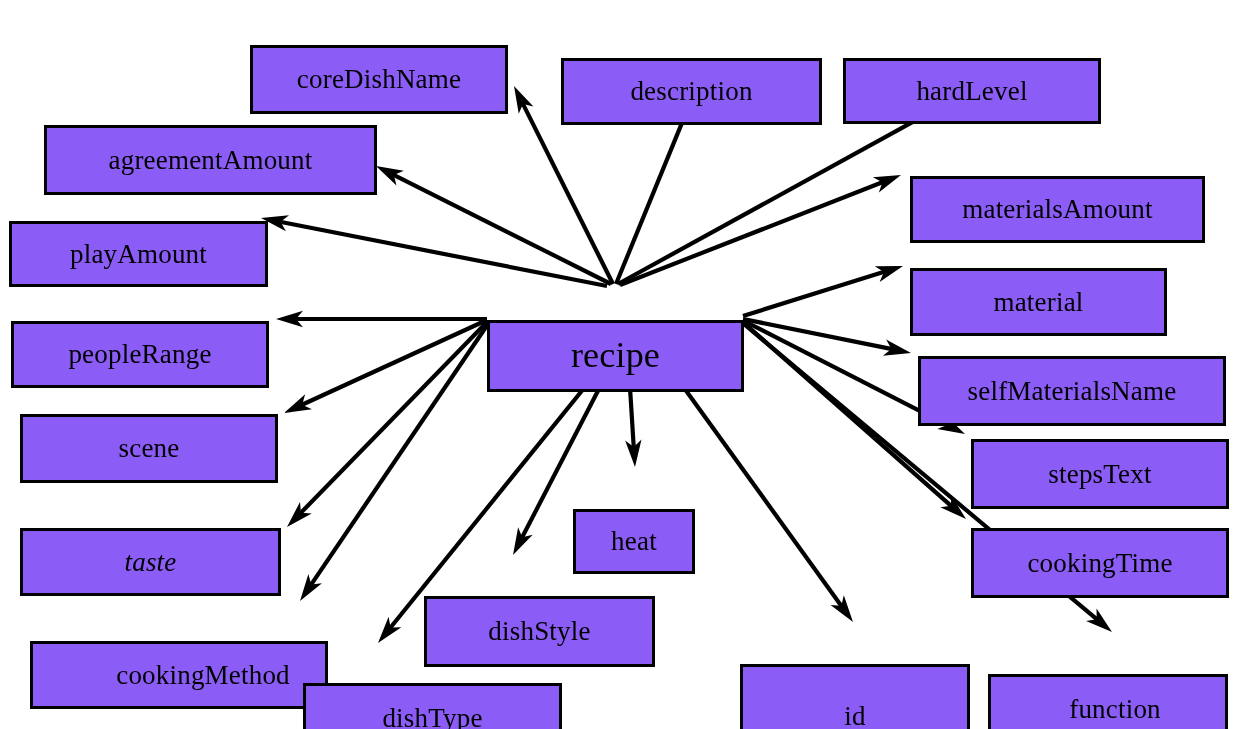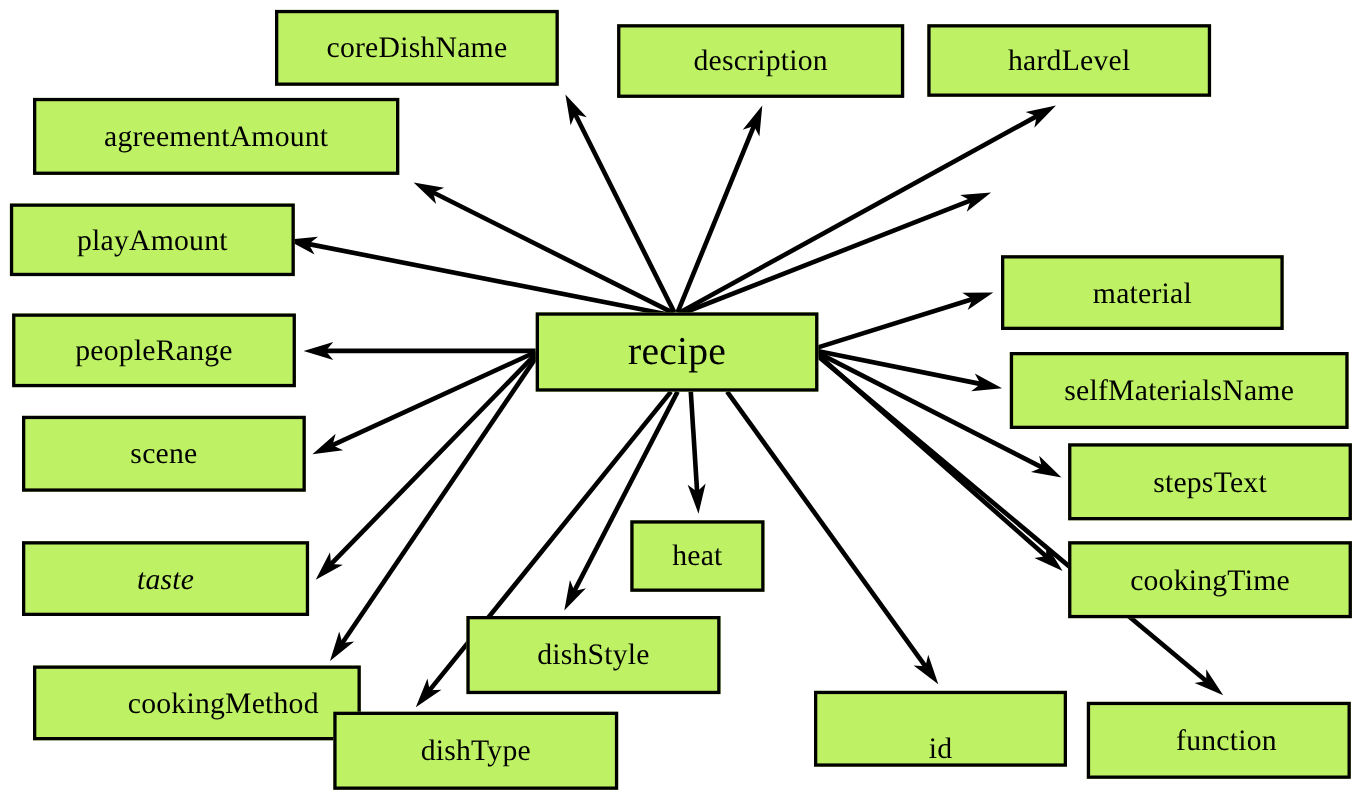--- a/index.html
+++ b/index.html
@@ -22,32 +22,33 @@
     position: absolute;
     left: 0;
     top: 0;
     width: 1239px;
     height: 729px;
     pointer-events: none;
   }
   .node {
     position: absolute;
     box-sizing: border-box;
-    background: #bef264;
+    background: #8b5cf6;
     border: 3px solid #000000;
     display: flex;
     align-items: center;
     justify-content: center;
     text-align: center;
     color: #000000;
     font-size: 27px;
     line-height: 1.05;
     letter-spacing: 0.2px;
     white-space: nowrap;
     z-index: 2;
+    margin-top: 36px;
   }
   .node.center-node {
     font-size: 36px;
   }
 </style>
 </head>
 <body>
 
 <div id="diagram-canvas">
   <svg id="edge-layer" viewBox="0 0 1239 729" width="1239" height="729" xmlns="http://www.w3.org/2000/svg">
@@ -133,22 +134,25 @@
     </div>
     <div class="node" style="left: 250px; top: 9px; width: 258px; height: 69px;">
       <span>coreDishName</span>
     </div>
     <div class="node" style="left: 561px; top: 22px; width: 261px; height: 67px;">
       <span>description</span>
     </div>
     <div class="node" style="left: 843px; top: 22px; width: 258px; height: 66px;">
       <span>hardLevel</span>
     </div>
-    <div class="node" style="left: 30px; top: 89px; width: 333px; height: 70px;">
+    <div class="node" style="left: 44px; top: 89px; width: 333px; height: 70px;">
       <span>agreementAmount</span>
+    </div>
+    <div class="node" style="left: 910px; top: 140px; width: 295px; height: 67px;">
+      <span>materialsAmount</span>
     </div>
     <div class="node" style="left: 9px; top: 185px; width: 259px; height: 66px;">
       <span>playAmount</span>
     </div>
     <div class="node" style="left: 910px; top: 232px; width: 257px; height: 68px;">
       <span>material</span>
     </div>
     <div class="node" style="left: 11px; top: 285px; width: 258px; height: 67px; font-family: Liberation Serif, serif;">
       <span>peopleRange</span>
     </div>

